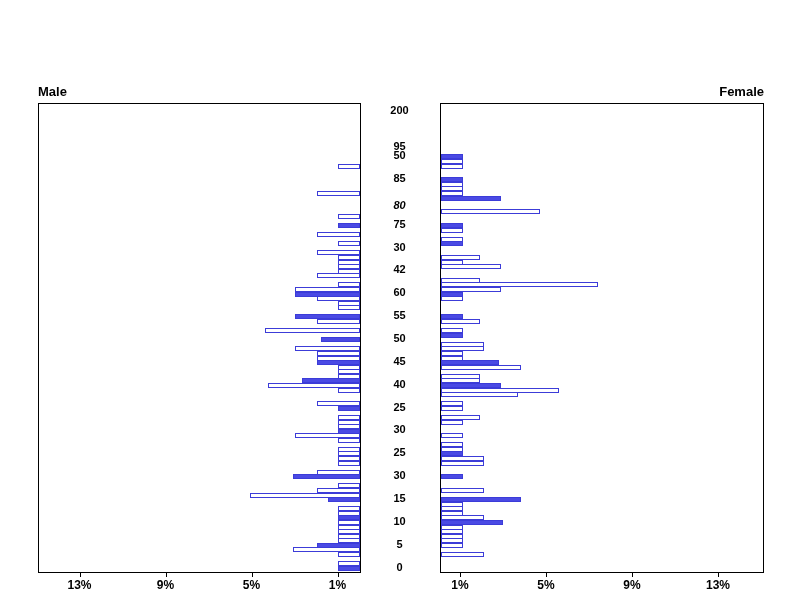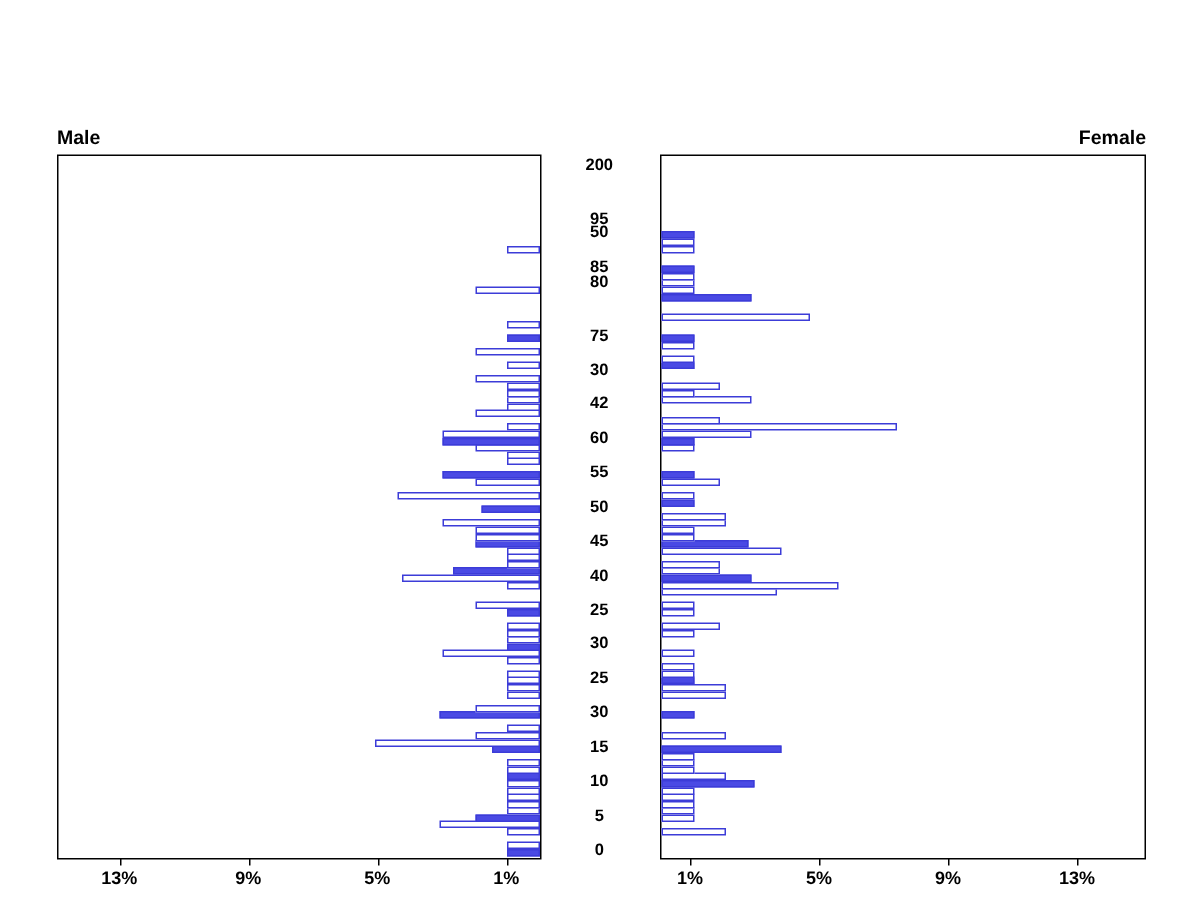--- a/index.html
+++ b/index.html
@@ -173,21 +173,21 @@
       <div class="age-tick-label" style="top: 423.4px;">30</div>
       <div class="age-tick-label" style="top: 400.5px;">25</div>
       <div class="age-tick-label" style="top: 377.7px;">40</div>
       <div class="age-tick-label" style="top: 354.9px;">45</div>
       <div class="age-tick-label" style="top: 332px;">50</div>
       <div class="age-tick-label" style="top: 309.1px;">55</div>
       <div class="age-tick-label" style="top: 286.3px;">60</div>
       <div class="age-tick-label" style="top: 263.4px;">42</div>
       <div class="age-tick-label" style="top: 240.6px;">30</div>
       <div class="age-tick-label" style="top: 217.8px;">75</div>
-      <div class="age-tick-label" style="top: 182px;">80</div>
+      <div class="age-tick-label" style="top: 199px; font-style: italic;">80</div>
       <div class="age-tick-label" style="top: 172px;">85</div>
       <div class="age-tick-label" style="top: 149.2px;">50</div>
       <div class="age-tick-label" style="top: 140px;">95</div>
       <div class="age-tick-label" style="top: 103.5px;">200</div>
     </div>
   <div id="x-axis-decor">
       <div class="x-tick" style="left: 337.5px;"></div>
       <div class="x-tick-label" style="left: 337.5px;">1%</div>
       <div class="x-tick" style="left: 460px;"></div>
       <div class="x-tick-label" style="left: 460px;">1%</div>

